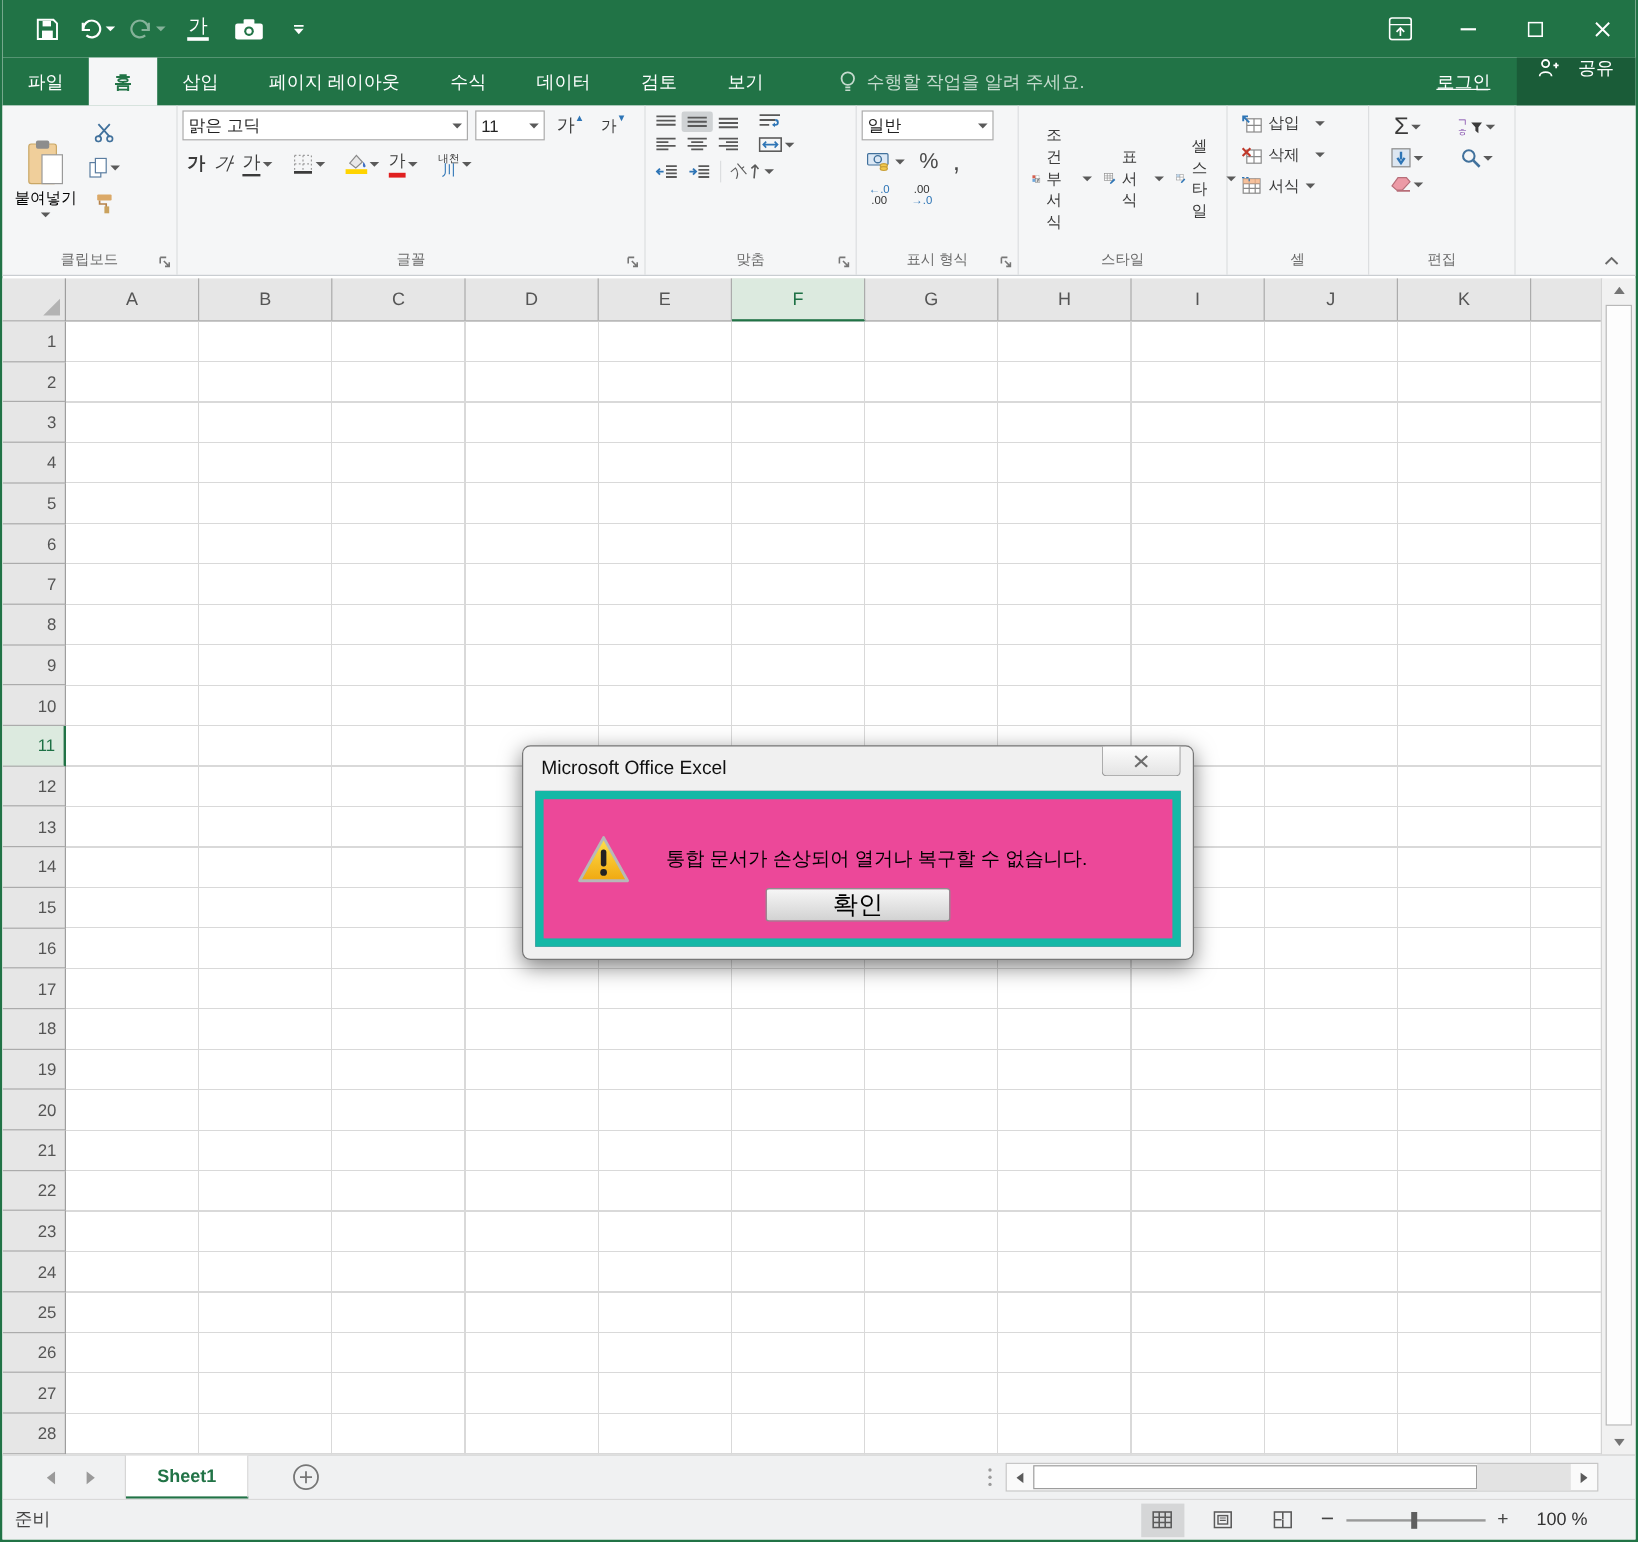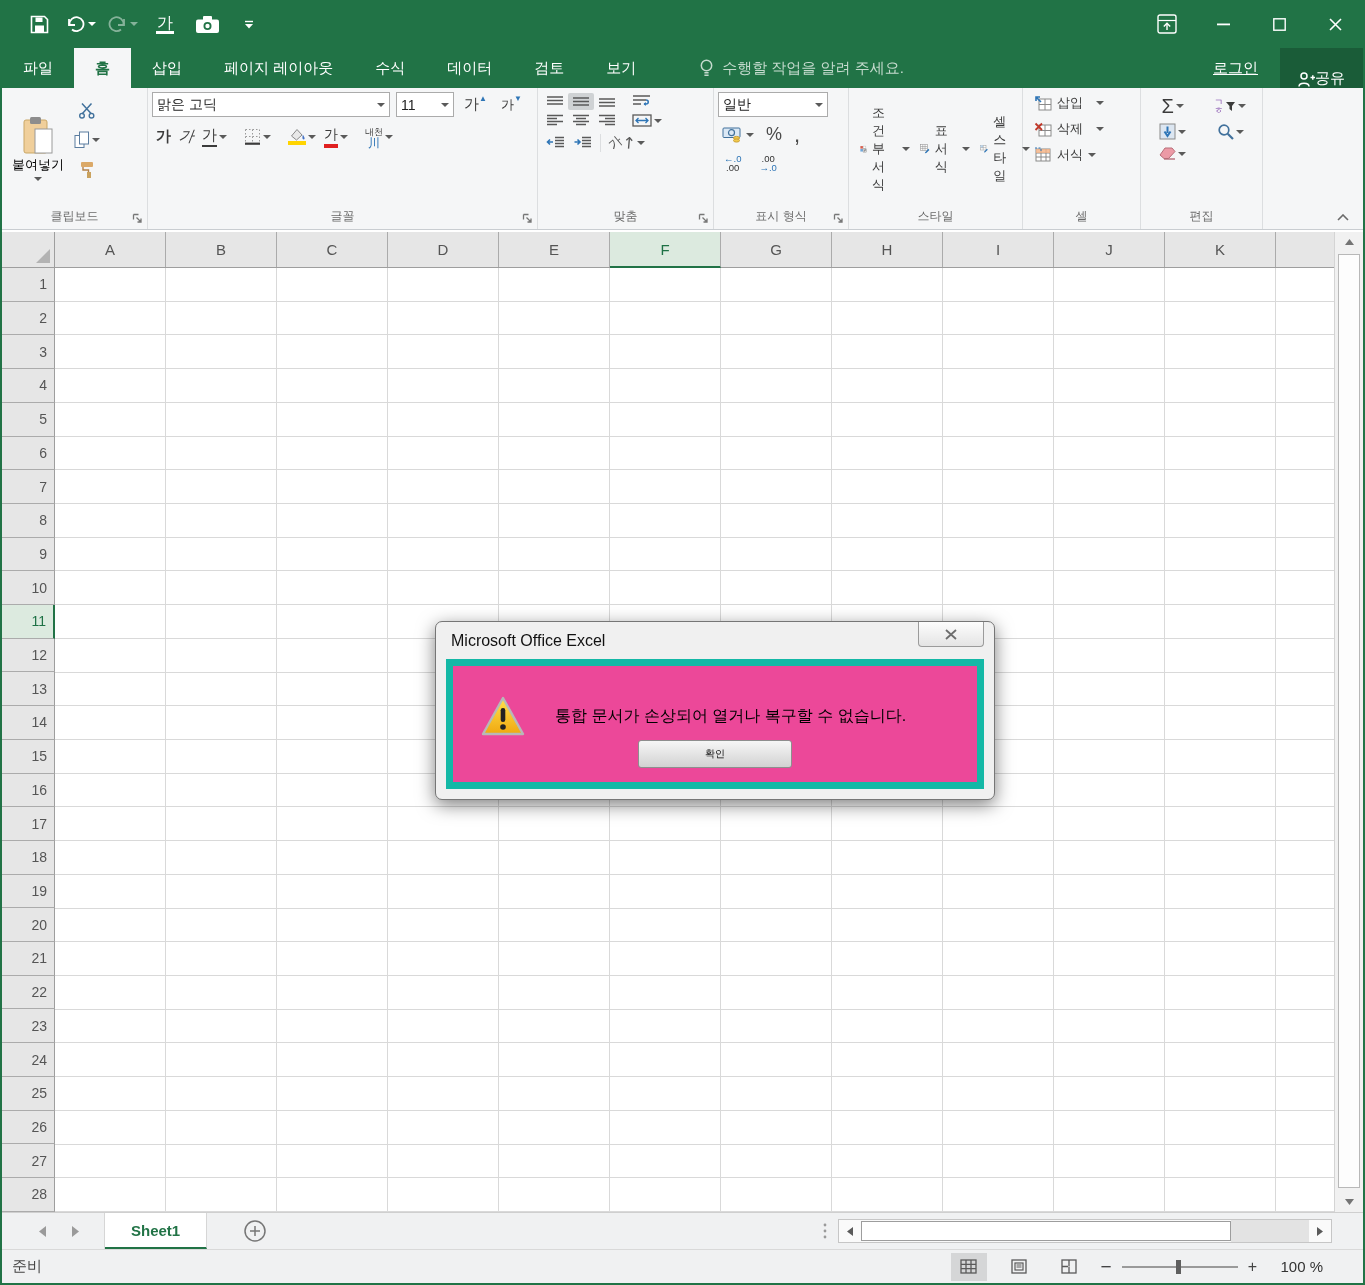--- a/index.html
+++ b/index.html
@@ -23,21 +23,21 @@
   .wbtn { width:56px; display:flex; align-items:center; justify-content:center; }
 
   
   .tabbar { position:absolute; left:0; top:48px; right:0; height:40px; background:#217346;
     display:flex; align-items:stretch; color:#fff; }
   .tab { padding:0 21px; display:flex; align-items:center; font-size:15px; white-space:nowrap; }
   .tab.active { background:#f5f6f7; color:#217346; font-weight:bold; }
   .tellme { display:flex; align-items:center; gap:8px; margin-left:42px; color:#c4dacd; font-size:15px; }
   .tab-right { margin-left:auto; display:flex; align-items:stretch; }
   .signin { display:flex; align-items:center; padding:0 22px; font-size:15px;text-decoration:underline; }
-  .share { display:flex; align-items:flex-end; gap:0; padding:0 18px; background:#1a5c38; font-size:15px; }
+  .share { display:flex; align-items:flex-start; gap:16px; padding:0 18px; background:#1a5c38; font-size:15px; }
 
   
   .ribbon { position:absolute; left:0; top:88px; right:0; height:142px; background:#f5f6f7;
     border-bottom:1px solid #c9cdd1; display:flex; align-items:stretch; }
   .rgroup { position:relative; border-right:1px solid #dcdee0; display:flex; flex-direction:column; padding:4px 4px 0 4px; }
   .rg-body { flex:1; display:flex; }
   .rg-label { height:24px; text-align:center; color:#6a6a6a; font-size:12px; line-height:22px; }
   .launcher { position:absolute; right:4px; bottom:5px; }
   .icbtn { display:flex; align-items:center; justify-content:center; gap:2px; padding:2px 4px; border-radius:2px; }
   .icbtn.active { background:#cfd2d4; }
@@ -79,21 +79,21 @@
     box-shadow:0 5px 18px rgba(0,0,0,.5); z-index:50; }
   .dlg-title { padding:10px 0 0 15px; font-size:16px; color:#111; }
   .dlg-close { position:absolute; top:0; right:10px; width:66px; height:25px;
     background:linear-gradient(#fdfdfd,#e4e4e4); border:1px solid #9b9b9b; border-top:none;
     border-radius:0 0 4px 4px; display:flex; align-items:center; justify-content:center; }
   .dlg-body { position:absolute; left:10px; right:10px; top:37px; bottom:10px; background:#ec4899; border:7px solid #14b8a6; }
   .dlg-msgrow { display:flex; align-items:center; gap:30px; padding:30px 0 0 28px; }
   .dlg-msg { font-size:16px; color:#000; }
   .dlg-btnrow { position:absolute; left:0; right:0; bottom:14px; display:flex; justify-content:center; }
   .dlg-ok { width:154px; height:28px; background:linear-gradient(#f6f6f6,#e6e6e6 45%,#d2d2d2);
-    border:1px solid #8e8e8e; border-radius:3px; font-size:10px; color:#000;
+    border:1px solid #8e8e8e; border-radius:3px; font-size:21px; color:#000;
     display:flex; align-items:center; justify-content:center;
     font-family:"Liberation Sans","DejaVu Sans",sans-serif; }
 
   
   .sheetbar { position:absolute; left:0; right:0; top:1212px; height:37px; background:#f0f1f2;
     border-top:1px solid #cfcfcf; display:flex; align-items:stretch; }
   .navarrows { display:flex; align-items:center; gap:26px; padding:0 24px 0 36px; }
   .sheettab { padding:0 26px; display:flex; align-items:center; font-size:15px; color:#444; border-right:1px solid #d6d6d6; }
   .sheettab.active { background:#fff; color:#217346; font-weight:bold; border-bottom:2px solid #217346; }
   .addsheet { display:flex; align-items:center; margin-left:36px; }

